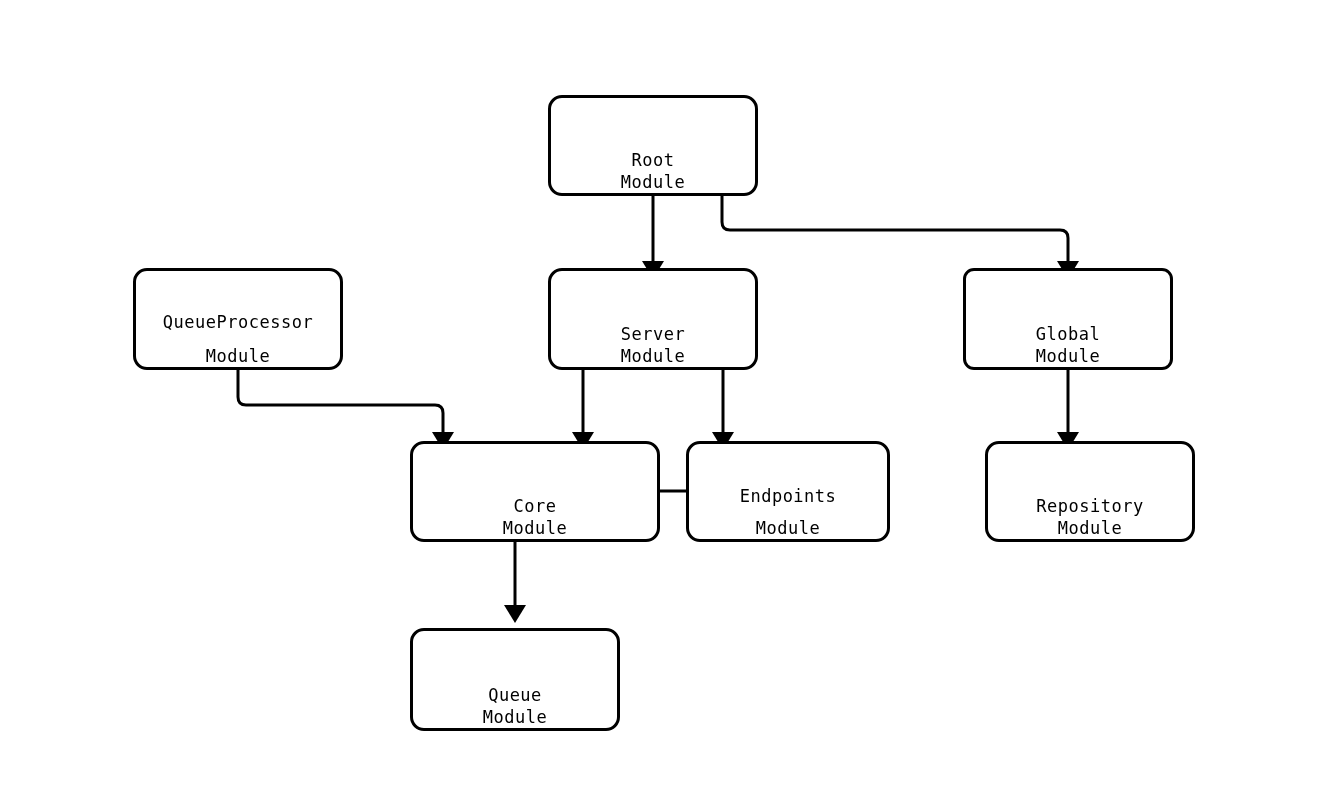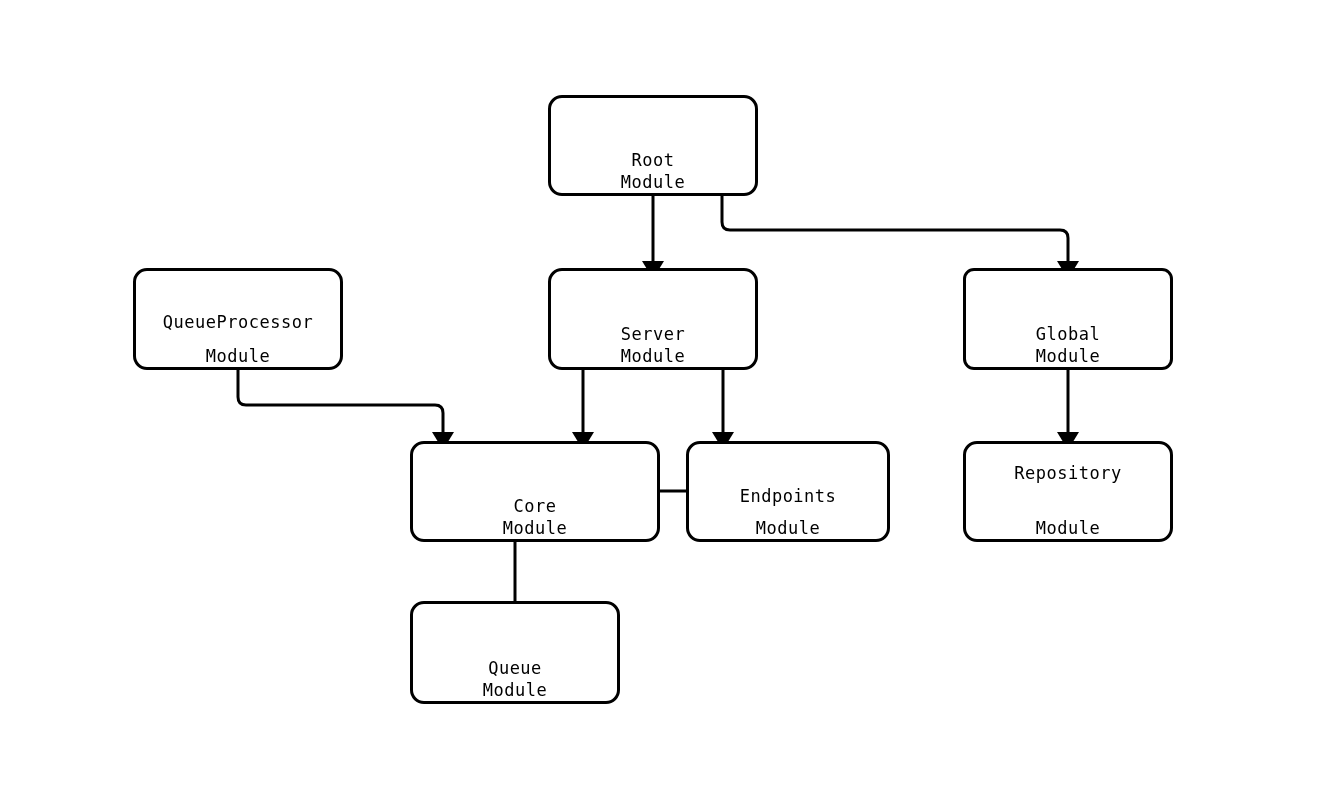--- a/index.html
+++ b/index.html
@@ -109,24 +109,24 @@
     <div class="node" style="left:410px; top:441px; width:250px; height:101px;">
       <div class="node-line">Core</div>
       <div class="node-line">Module</div>
     </div>
 
     <div class="node" style="left:686px; top:441px; width:204px; height:101px;gap:10px;">
       <div class="node-line">Endpoints</div>
       <div class="node-line">Module</div>
     </div>
 
-    <div class="node" style="left:963px; top:441px; width:210px; height:101px;gap:33px;">
+    <div class="node" style="left:985px; top:441px; width:210px; height:101px;">
       <div class="node-line">Repository</div>
       <div class="node-line">Module</div>
     </div>
 
-    <div class="node" style="left:410px; top:601px; width:210px; height:103px;">
+    <div class="node" style="left:410px; top:628px; width:210px; height:103px;">
       <div class="node-line">Queue</div>
       <div class="node-line">Module</div>
     </div>
 
   </div>
 </div>
 
 </body></html>

